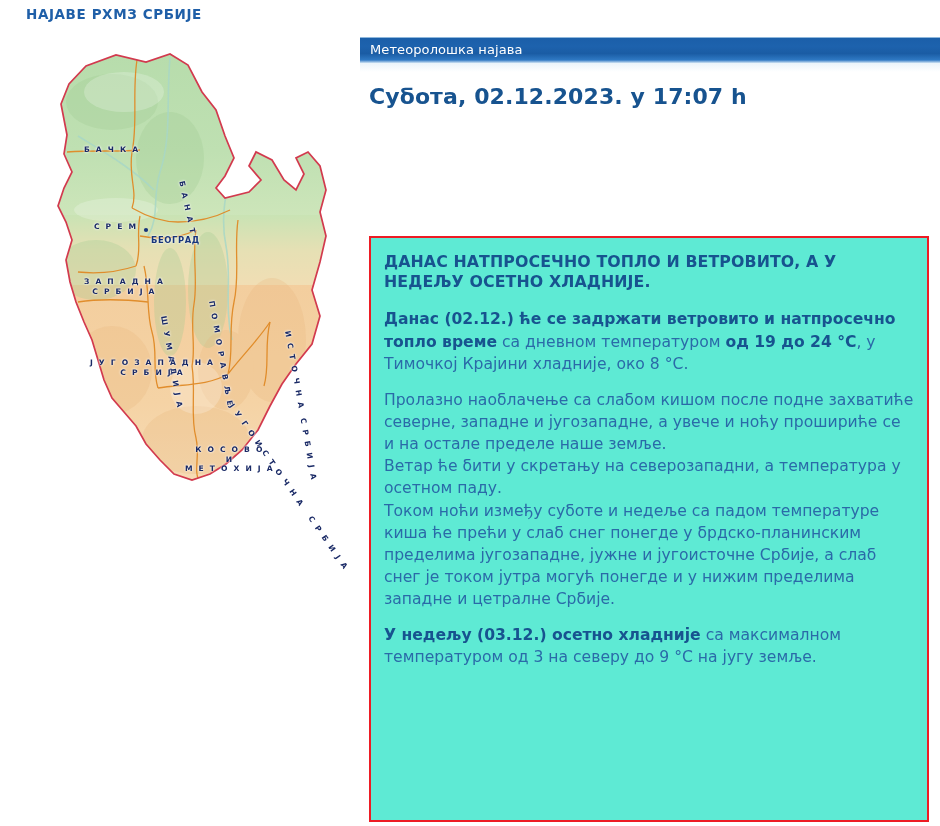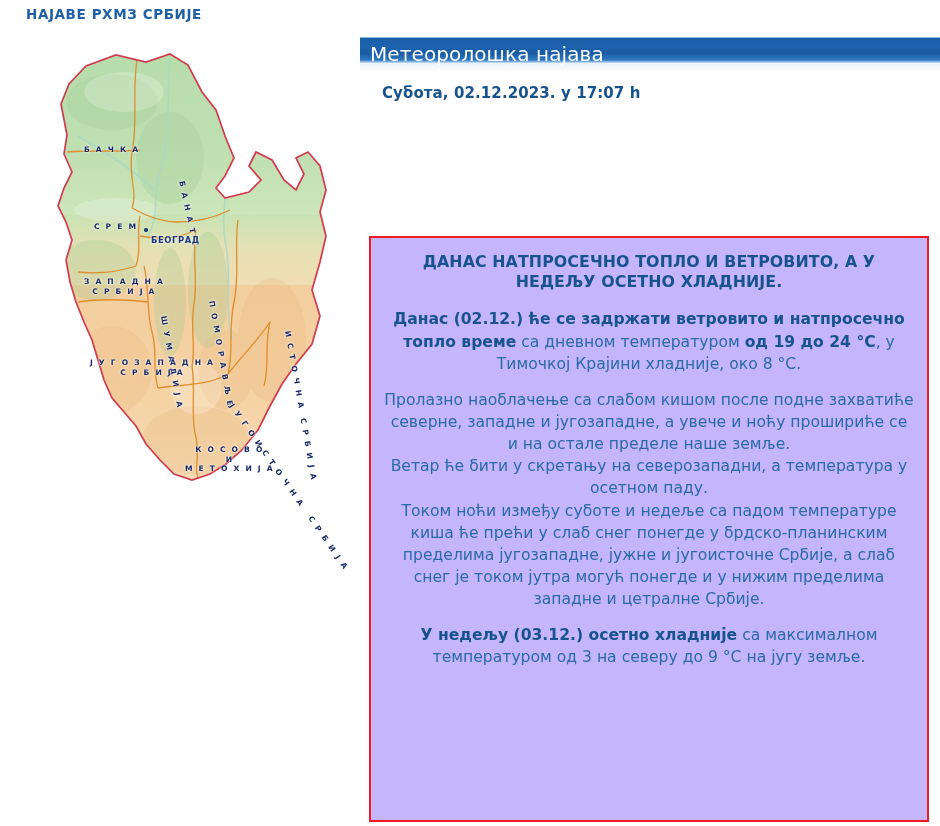--- a/index.html
+++ b/index.html
@@ -44,46 +44,45 @@
   
   #right-col { position: absolute; left: 360px; top: 0; width: 580px; height: 826px; }
 
   #titlebar {
     position: absolute; left: 0; top: 37px; width: 580px; height: 26px;
     background: linear-gradient(to bottom, #1b5fa9 0%, #1d62ad 34%, #1a5ca4 62%, #2f79c4 88%, #cfe3f4 100%);
     border-top: 1px solid #8fb8dd;
   }
   #titlebar-text {
     position: absolute; left: 10px; top: 4px;
-    font-size: 20px; color: #ffffff; font-weight: normal; letter-spacing: .1px; text-align: center;
+    font-size: 13px; color: #ffffff; font-weight: normal; letter-spacing: .1px; text-align: center;
   }
   #titlebar-underlay {
     position: absolute; left:0; top: 63px; width: 580px; height: 9px;
     background: linear-gradient(to bottom, #eaf4fb 0%, #ffffff 100%);
   }
 
   #datestamp {
-    position: absolute; left: 22px; top: 84px;
-    font-size: 15px; font-weight: bold; color: #17538f;
+    position: absolute; left: 9px; top: 84px;
+    font-size: 22px; font-weight: bold; color: #17538f;
     letter-spacing: .1px;
   }
 
   #intro {
     position: absolute; left: 10px; top: 123px; width: 570px;
     font-size: 16px; color: #2a6aa8; line-height: 1.44;
   }
 
   
   #warnbox {
     position: absolute; left: 9px; top: 236px;
     width: 560px; height: 586px;
     border: 2px solid #ed1c24;
-    background: #c4b5fd;
+    background: #5eead4;
     padding: 12px 13px 10px 13px;
-    text-align: center;
   }
   #warnbox .hl {
     font-size: 15.8px; font-weight: bold; color: #17538f;
     line-height: 1.28; letter-spacing: .1px; margin: 2px 0 16px 0;
   }
   #warnbox p {
     margin: 0 0 14px 0;
     font-size: 15.6px; color: #2a6aa8; line-height: 1.42;
   }
   #warnbox p.tight { margin-bottom: 0; }

